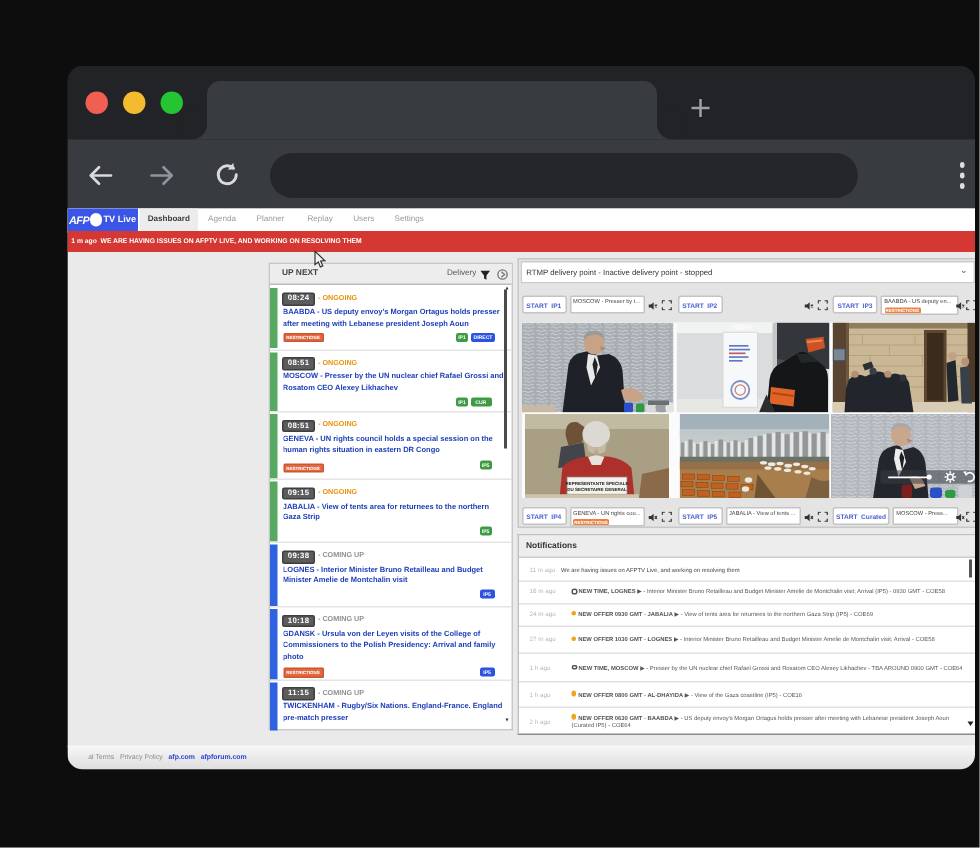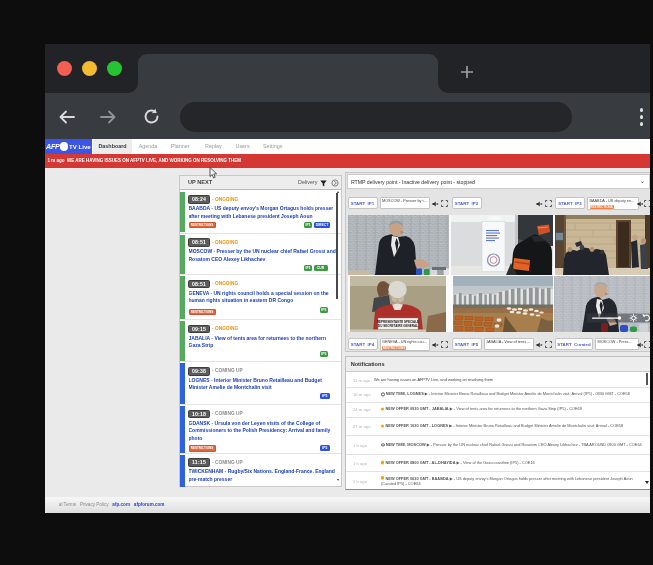--- a/index.html
+++ b/index.html
@@ -1,18 +1,18 @@
 <!DOCTYPE html>
 <html><head>
 <meta charset="utf-8">
 <style>
   html,body{margin:0;padding:0;}
   body{width:653px;height:565px;background:#0d0d0e;overflow:hidden;position:relative;
        font-family:"Liberation Sans", sans-serif;}
-  #win{position:absolute;left:45px;top:44px;width:605px;height:469px;border-radius:0;
+  #win{position:absolute;left:45px;top:44px;width:605px;height:469px;border-radius:10px;
        overflow:hidden;background:#212327;}
   #S{position:absolute;left:-45px;top:-44px;width:653px;height:565px;}
   .abs{position:absolute;}
   
   #tabbar{left:45px;top:44px;width:605px;height:49px;background:#212327;}
   .tl{position:absolute;top:60.5px;width:15px;height:15px;border-radius:50%;}
   #toolbar{left:45px;top:88px;width:605px;height:51px;background:#383b40;}
   .mdot{position:absolute;left:595px;width:3.6px;height:3.6px;border-radius:50%;background:#dcdee1;}
   
   #page{left:45px;top:139px;width:605px;height:359px;background:#eaeaea;}

